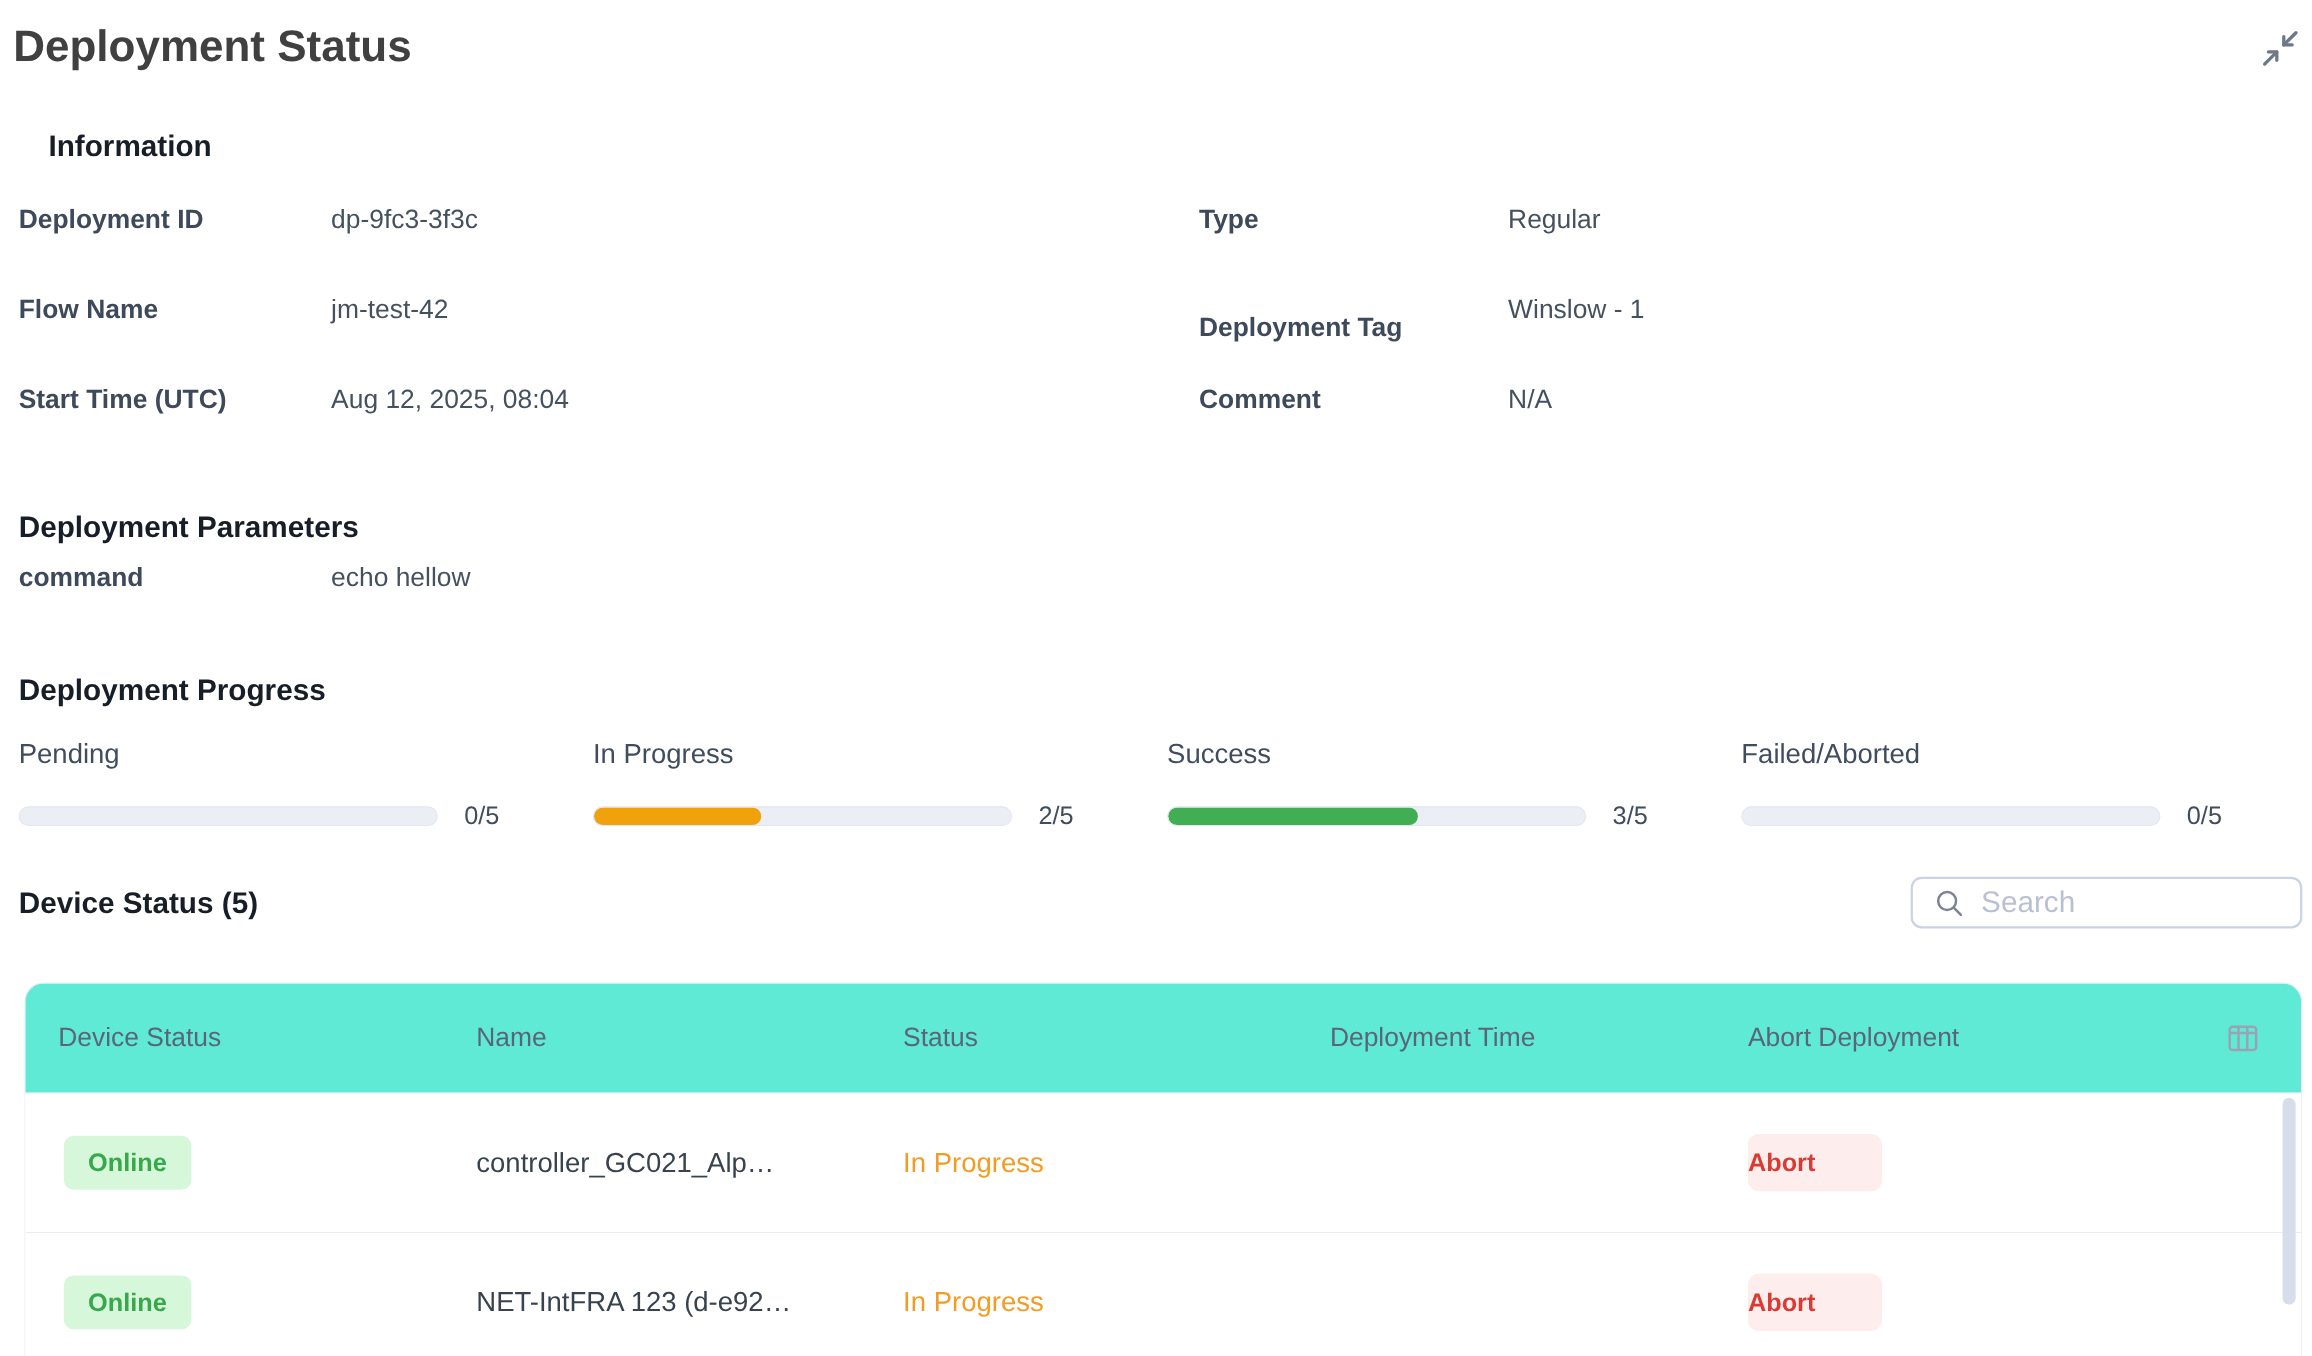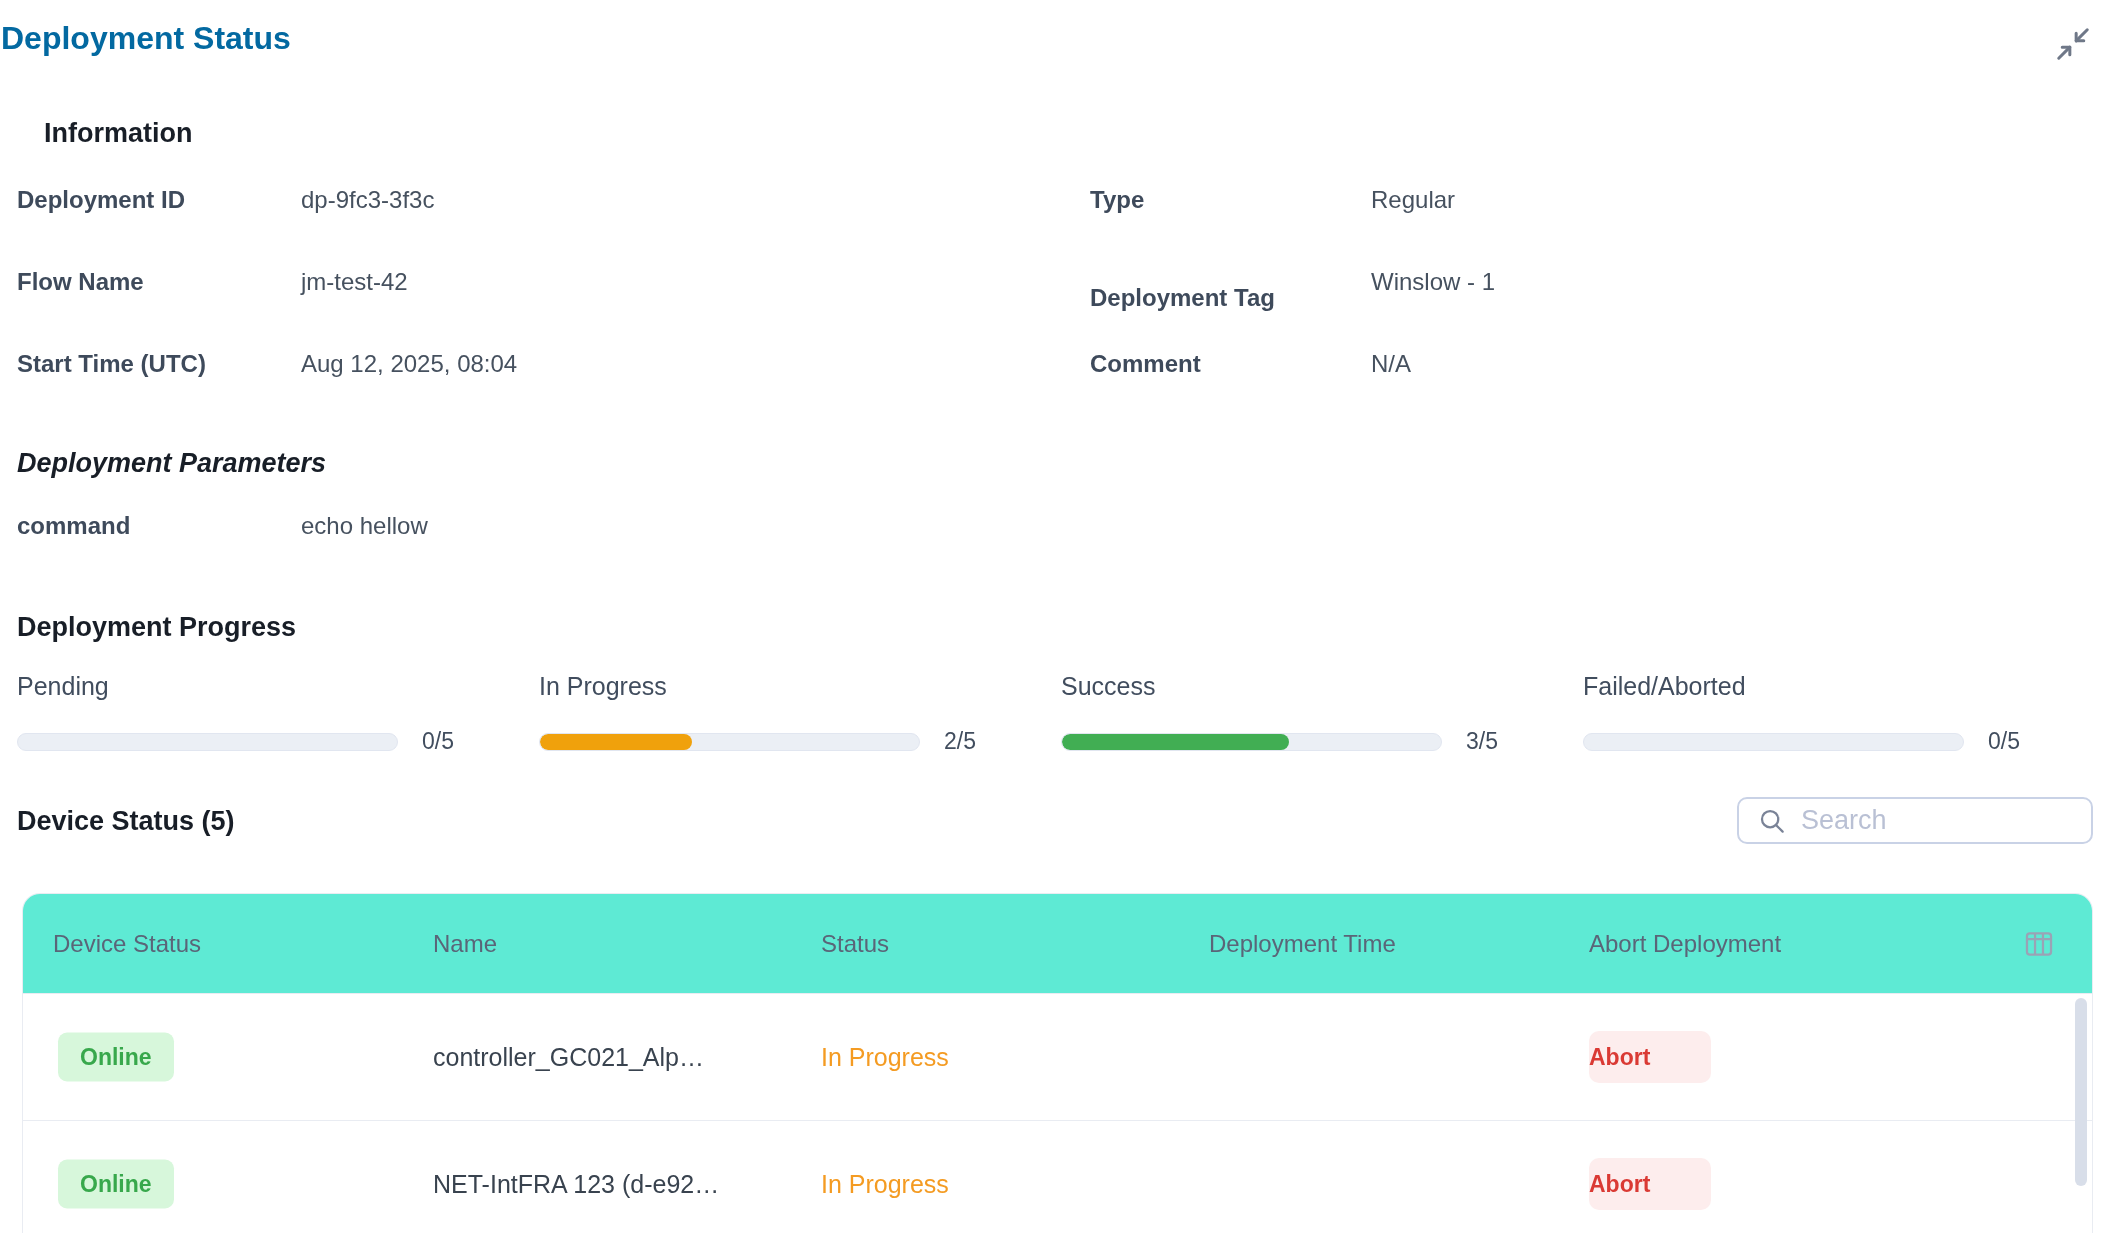--- a/index.html
+++ b/index.html
@@ -1,25 +1,25 @@
 <!DOCTYPE html>
 <html><head>
 <meta charset="utf-8">
 <style>
   * { box-sizing: border-box; margin: 0; padding: 0; }
   html,body { width: 2102px; height: 1233px; background: #ffffff; overflow: hidden; }
   body { position: relative; font-family: "Liberation Sans", "DejaVu Sans", sans-serif; color: #414D5E; }
   .abs { position: absolute; }
 
-  .page-title { left: 1px; top: 20px; font-size: 32px; font-weight: 700; color: #0369a1; }
+  .page-title { left: 12px; top: 20px; font-size: 40px; font-weight: 700; color: #404040; }
   .collapse-btn { left: 2052px; top: 24px; width: 42px; height: 42px; background: none; border: none; cursor: pointer; display: flex; align-items: center; justify-content: center; }
 
   .section-heading { font-size: 27px; font-weight: 700; color: #181E27; }
   .h-info { left: 17px; top: 118px; margin-left: 27px; }
-  .h-params { left: 17px; top: 448px; font-style: italic; }
+  .h-params { left: 17px; top: 464px; }
   .h-progress { left: 17px; top: 612px; }
   .h-devices { left: 17px; top: 806px; }
 
   .field-label { font-size: 24px; font-weight: 700; color: #3E4A5B; }
   .field-value { font-size: 24px; font-weight: 400; color: #46515F; }
 
   
   .pgroup { top: 672px; width: 505px; }
   .pgroup .plabel { font-size: 25px; color: #414D5E; }
   .pbar-row { display: flex; align-items: center; gap: 24px; margin-top: 27px; }

